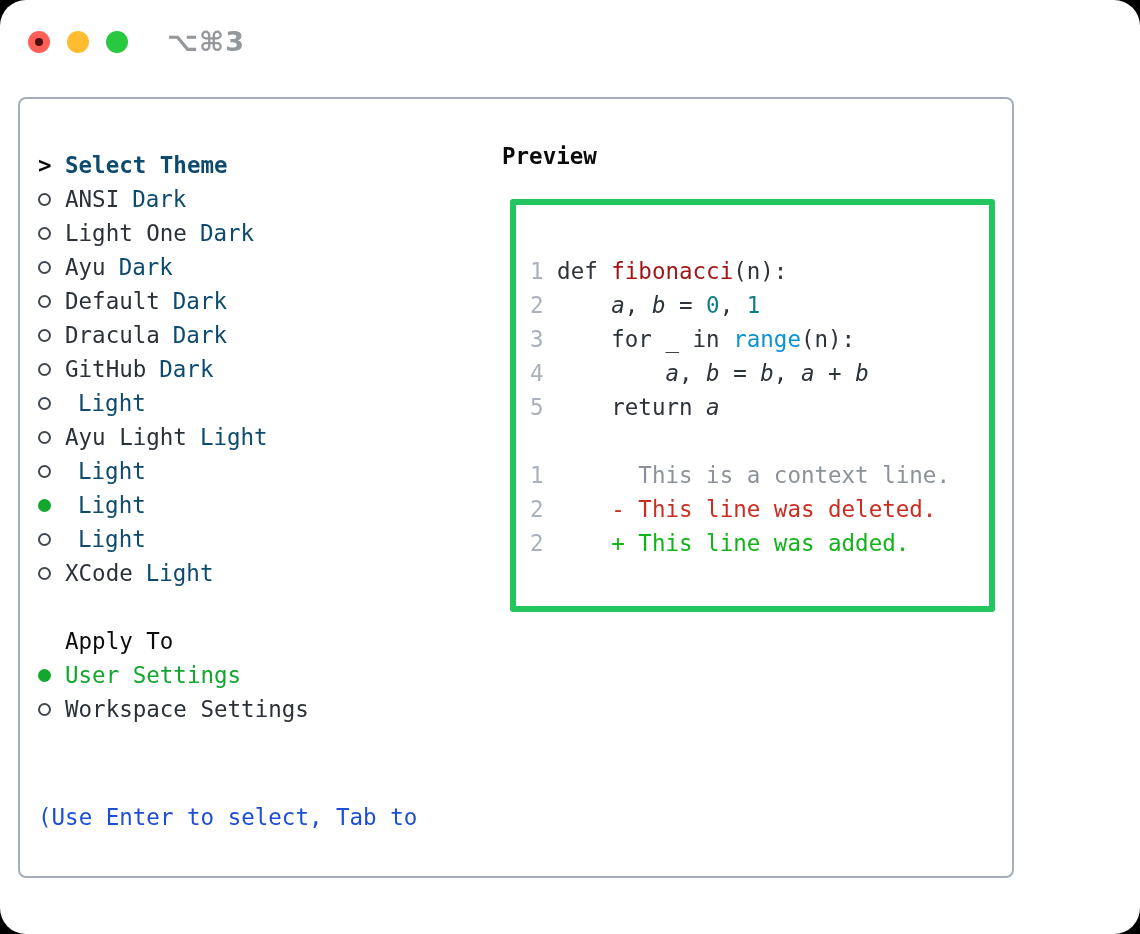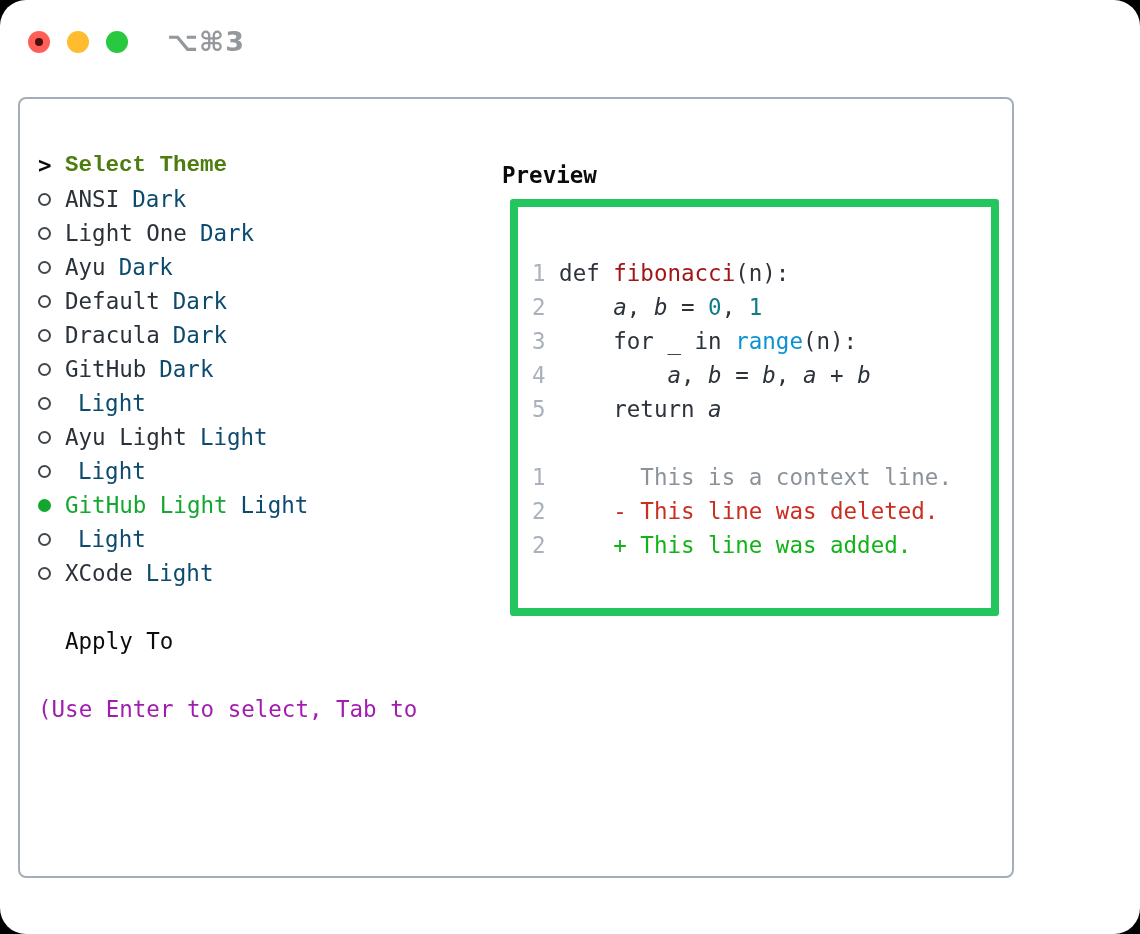--- a/index.html
+++ b/index.html
@@ -41,41 +41,41 @@
     border:2px solid #a5adb8;border-radius:8px;
     background:#fff;
   }
   
   .left-pane{
     position:absolute;left:18px;top:49px;width:440px;
     font-size:22.5px;color:#2b3139;
   }
   .row{height:34px;line-height:34px;display:flex;align-items:center;white-space:pre;}
   .prompt{width:27px;flex:none;font-weight:bold;color:#0b0b0b;}
-  .hd{font-weight:bold;color:#4d7c0f;font-family:Liberation Mono, monospace;}
+  .hd{font-weight:bold;color:#0c4a6e;}
   .bullet{
     width:13px;height:13px;flex:none;box-sizing:border-box;
     border-radius:50%;border:2px solid #40474f;
     margin-right:14px;
   }
   .bullet.sel{border:none;background:var(--green,#13a72f);}
   .bullet-spacer{width:27px;flex:none;}
   .name.sel{color:var(--green,#13a72f);}
   .variant{color:#0c4a6e;margin-left:13px;}
   .apply-title{color:#0b0b0b;}
-  .help{color:#a21caf;}
+  .help{color:#1d4ed8;margin-top:40px;}
   
   .preview-title{
-    position:absolute;left:482px;top:59px;height:34px;line-height:34px;
+    position:absolute;left:482px;top:40px;height:34px;line-height:34px;
     font-weight:bold;font-size:22.5px;color:#0b0b0b;
   }
   .preview-box{
     position:absolute;left:490px;top:100px;
     width:473px;height:401px;
-    border:8px solid #22c55e;border-radius:3px;
+    border:6px solid #22c55e;border-radius:3px;
     background:#fff;
   }
   #preview-lines{
     position:absolute;left:14px;top:49px;
     font-size:22.5px;white-space:pre;
   }
   .pline{height:34px;line-height:34px;}
   .seg-lineno{color:#a9b1bd;}
   .seg-plain{color:#2d333b;}
   .seg-function{color:var(--func,#a31515);}
@@ -111,32 +111,36 @@
       <div id="theme-list">
           <div class="row"><span class="bullet"></span><span class="name">ANSI</span><span class="variant">Dark</span></div>
           <div class="row"><span class="bullet"></span><span class="name">Light One</span><span class="variant">Dark</span></div>
           <div class="row"><span class="bullet"></span><span class="name">Ayu</span><span class="variant">Dark</span></div>
           <div class="row"><span class="bullet"></span><span class="name">Default</span><span class="variant">Dark</span></div>
           <div class="row"><span class="bullet"></span><span class="name">Dracula</span><span class="variant">Dark</span></div>
           <div class="row"><span class="bullet"></span><span class="name">GitHub</span><span class="variant">Dark</span></div>
           <div class="row"><span class="bullet"></span><span class="variant">Light</span></div>
           <div class="row"><span class="bullet"></span><span class="name">Ayu Light</span><span class="variant">Light</span></div>
           <div class="row"><span class="bullet"></span><span class="variant">Light</span></div>
-          <div class="row"><span class="bullet sel"></span><span class="name sel">GitHub Light</span><span class="variant">Light</span></div>
+          <div class="row"><span class="bullet sel"></span><span class="variant">Light</span></div>
           <div class="row"><span class="bullet"></span><span class="variant">Light</span></div>
           <div class="row"><span class="bullet"></span><span class="name">XCode</span><span class="variant">Light</span></div>
         </div>
 
       <div class="row"></div>
 
       <div class="row">
         <span class="bullet-spacer"></span>
         <span class="apply-title">Apply To</span>
       </div>
 
+      <div id="apply-list">
+          <div class="row"><span class="bullet sel"></span><span class="name sel">User Settings</span></div>
+          <div class="row"><span class="bullet"></span><span class="name">Workspace Settings</span></div>
+        </div>
 
       <div class="row"></div>
 
       <div class="row help">(Use Enter to select, Tab to</div>
     </div>
 
     <div class="preview-title">Preview</div>
 
     <div class="preview-box">
       <div id="preview-lines"><div class="pline"><span class="seg-lineno">1 </span><span class="seg-plain">def </span><span class="seg-function">fibonacci</span><span class="seg-plain">(n):</span></div><div class="pline"><span class="seg-lineno">2 </span><span class="seg-plain">    </span><span class="seg-variable">a</span><span class="seg-plain">, </span><span class="seg-variable">b</span><span class="seg-plain"> = </span><span class="seg-number">0</span><span class="seg-plain">, </span><span class="seg-number">1</span></div><div class="pline"><span class="seg-lineno">3 </span><span class="seg-plain">    for _ in </span><span class="seg-builtin">range</span><span class="seg-plain">(n):</span></div><div class="pline"><span class="seg-lineno">4 </span><span class="seg-plain">        </span><span class="seg-variable">a</span><span class="seg-plain">, </span><span class="seg-variable">b</span><span class="seg-plain"> = </span><span class="seg-variable">b</span><span class="seg-plain">, </span><span class="seg-variable">a</span><span class="seg-plain"> + </span><span class="seg-variable">b</span></div><div class="pline"><span class="seg-lineno">5 </span><span class="seg-plain">    return </span><span class="seg-variable">a</span></div><div class="pline"></div><div class="pline"><span class="seg-lineno">1 </span><span class="seg-context">      This is a context line.</span></div><div class="pline"><span class="seg-lineno">2 </span><span class="seg-deleted">    - This line was deleted.</span></div><div class="pline"><span class="seg-lineno">2 </span><span class="seg-added">    + This line was added.</span></div></div>

